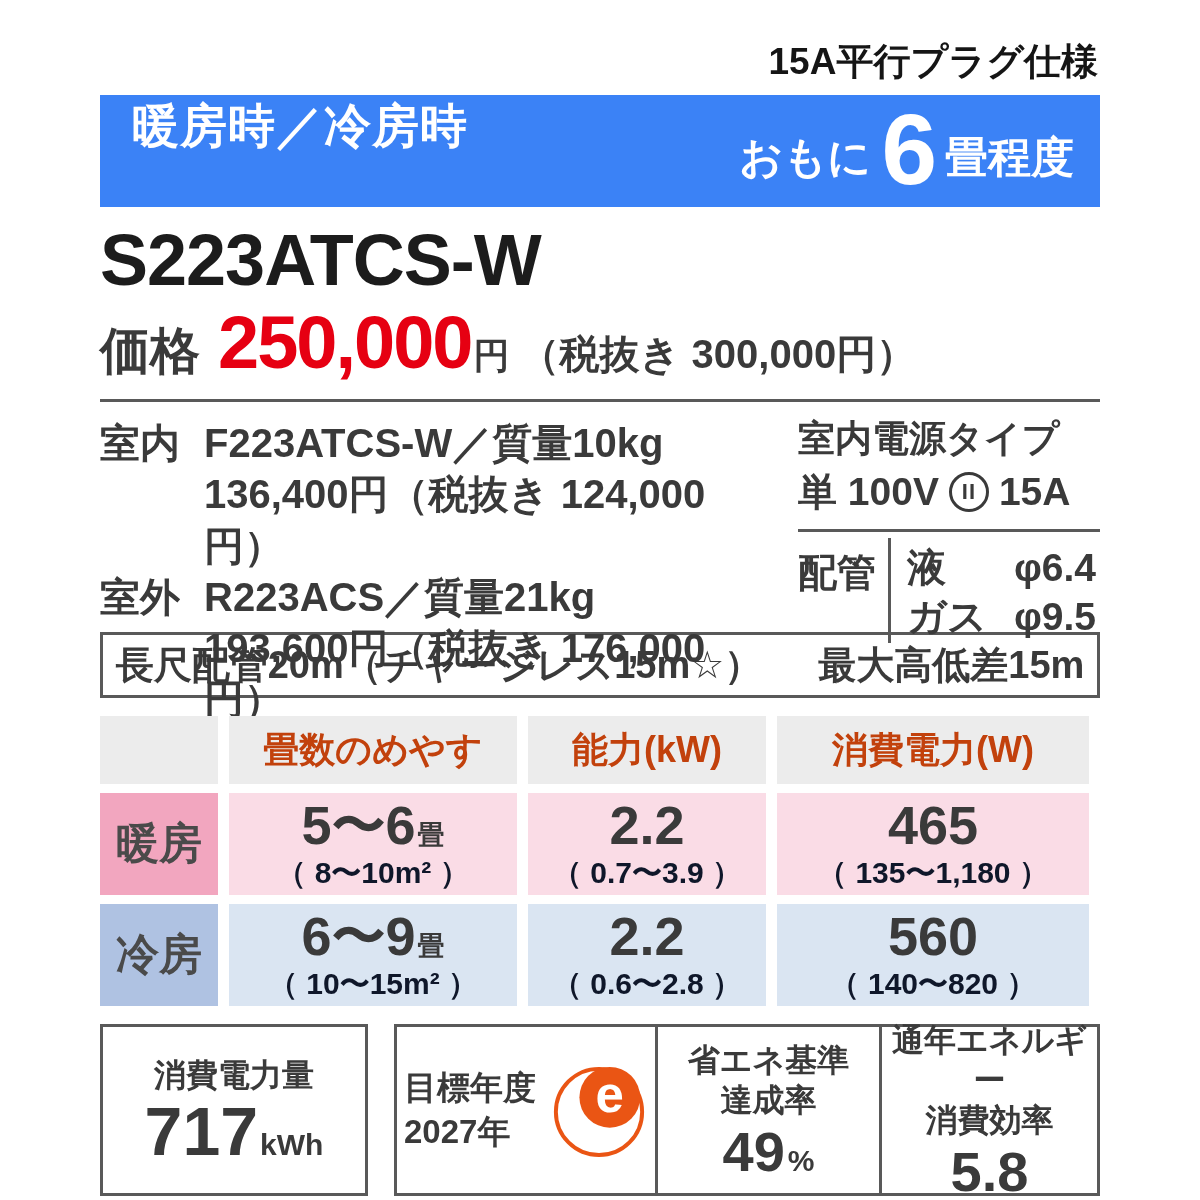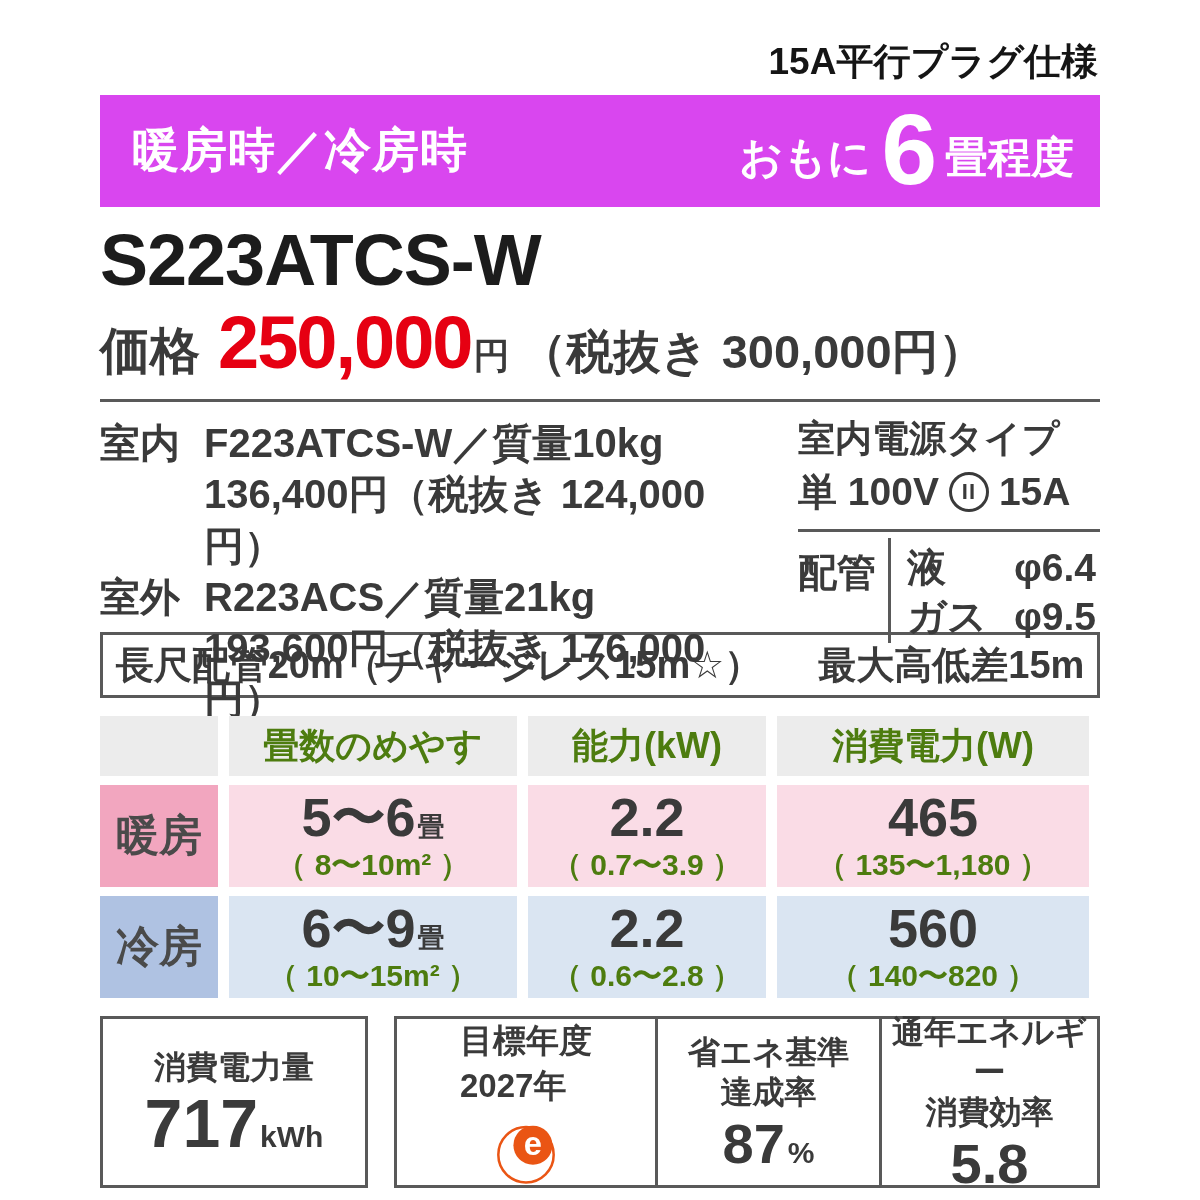--- a/index.html
+++ b/index.html
@@ -9,37 +9,37 @@
     color:#3a3a3a;
     -webkit-font-smoothing:antialiased;
   }
   .sheet { width:1200px; height:1200px; padding:42px 100px 0 100px; position:relative; }
 
   
   .top-note { text-align:right; font-size:37px; font-weight:bold; color:#151515; line-height:1.1; padding-right:2px; }
 
   
   .bar {
-    margin-top:12px; height:112px; background:#d946ef; color:#ffffff;
-    display:flex; align-items:center; justify-content:space-between;
+    margin-top:12px; height:112px; background:#3b82f6; color:#ffffff;
+    display:flex; justify-content:space-between;
     padding:0 26px 0 32px;
   }
   .bar-left { font-size:47px; font-weight:bold; letter-spacing:1px; }
   .bar-right { display:flex; align-items:center; }
   .bar-right .pre { font-size:43px; font-weight:bold; margin-right:10px; margin-top:14px; }
   .bar-right .num { font-size:100px; font-weight:bold; line-height:1; margin-top:-4px; }
   .bar-right .suf { font-size:43px; font-weight:bold; margin-left:8px; margin-top:14px; }
 
   
   .model { margin-top:16px; font-size:72px; font-weight:bold; color:#1c1c1c; line-height:1.05; letter-spacing:-1px; }
   .price-row { margin-top:8px; display:flex; align-items:baseline; }
   .price-label { font-size:50px; font-weight:bold; }
   .price-amount { font-size:74px; font-weight:bold; color:#e60012; line-height:1; margin-left:18px; letter-spacing:-2px; }
   .price-unit { font-size:36px; font-weight:bold; margin-left:2px; }
-  .price-tax { font-size:47px; font-weight:bold; margin-left:10px; }
+  .price-tax { font-size:40px; font-weight:bold; margin-left:10px; }
 
   .rule { height:3px; background:#595959; margin-top:14px; }
 
   
   .spec { display:flex; justify-content:space-between; margin-top:16px; height:200px; }
   .spec-left { width:650px; font-size:40px; font-weight:bold; line-height:1.28; }
   .spec-line { display:flex; }
   .spec-line .lab { width:104px; flex:none; }
   .spec-line.indent { padding-left:104px; }
   .spec-right { width:302px; }
@@ -58,42 +58,42 @@
 
   
   .longpipe {
     margin-top:14px; border:3px solid #595959; height:66px;
     display:flex; align-items:center; justify-content:center; gap:56px;
     font-size:38px; font-weight:bold; color:#3a3a3a;
   }
 
   
   .spec-table { margin-top:18px; display:grid; grid-template-columns:118px 288px 238px 312px; column-gap:11px; row-gap:9px; }
-  .th { background:#ececec; height:60px; display:flex; align-items:center; justify-content:center; font-size:36px; font-weight:bold; color:#4d7c0f; }
+  .th { background:#ececec; height:68px; display:flex; align-items:center; justify-content:center; font-size:36px; font-weight:bold; color:#c2410c; }
   .rowlab { height:102px; display:flex; align-items:center; justify-content:center; font-size:43px; font-weight:bold; color:#4a4a4a; }
   .cell { height:102px; display:flex; flex-direction:column; align-items:center; justify-content:center; }
   .cell .main { font-size:54px; font-weight:bold; line-height:1.02; color:#3a3a3a; display:flex; align-items:baseline; }
   .cell .main .suffix { font-size:27px; font-weight:bold; margin-left:2px; }
-  .cell .sub { font-size:30px; font-weight:bold; line-height:1.15; color:#4d7c0f; margin-top:2px; }
+  .cell .sub { font-size:30px; font-weight:bold; line-height:1.15; color:#0f172a; margin-top:2px; }
   .bg-pink-dark { background:#f2a6bf; }
   .bg-pink { background:#fadce6; }
   .bg-blue-dark { background:#afc2e2; }
   .bg-blue { background:#dae5f2; }
 
   
   .bottom { margin-top:18px; display:flex; gap:26px; height:172px; }
   .ebox { width:268px; border:3px solid #595959; display:flex; flex-direction:column; align-items:center; justify-content:center; text-align:center; }
   .ebox .l { font-size:32px; font-weight:bold; line-height:1.25; }
   .ebox .v { display:flex; align-items:baseline; margin-top:2px; }
   .ebox .v .num { font-size:68px; font-weight:bold; line-height:1; }
   .ebox .v .unit { font-size:30px; font-weight:bold; margin-left:2px; }
   .multibox { flex:1; border:3px solid #595959; display:flex; }
   .mb-sec { display:flex; flex-direction:column; align-items:center; justify-content:center; text-align:center; }
   .mb-sec + .mb-sec { border-left:3px solid #595959; }
-  .mb-target { width:258px; flex-direction:column; gap:14px; }
+  .mb-target { width:258px; flex-direction:row; gap:14px; }
   .mb-target .txt { font-size:33px; font-weight:bold; text-align:left; line-height:1.35; }
   .mb-std { width:224px; }
   .mb-apf { flex:1; }
   .mb-sec .l { font-size:32px; font-weight:bold; line-height:1.25; }
   .mb-sec .v { display:flex; align-items:baseline; margin-top:4px; }
   .mb-sec .v .num { font-size:56px; font-weight:bold; line-height:1; }
   .mb-sec .v .unit { font-size:30px; font-weight:bold; margin-left:3px; }
 
   .footnote { margin-top:12px; text-align:right; font-size:40px; font-weight:bold; color:#e60012; padding-right:4px; }
 </style>
@@ -240,21 +240,21 @@
         <svg width="98" height="98" viewBox="0 0 100 100">
           <circle cx="50" cy="52" r="44" fill="none" stroke="#ea5514" stroke-width="4"></circle>
           <circle cx="61" cy="37" r="31" fill="#ea5514"></circle>
           <text x="61" y="52" text-anchor="middle" font-size="52" font-weight="bold" fill="#ffffff" font-family="Liberation Sans, DejaVu Sans, sans-serif">e</text>
         </svg>
       </div>
       <div class="mb-sec mb-std">
         <div class="l">省エネ基準</div>
         <div class="l">達成率</div>
         <div class="v">
-          <span class="num">87</span>
+          <span class="num">49</span>
           <span class="unit">%</span>
         </div>
       </div>
       <div class="mb-sec mb-apf">
         <div class="l">通年エネルギー</div>
         <div class="l">消費効率</div>
         <div class="v">
           <span class="num">5.8</span>
         </div>
       </div>

